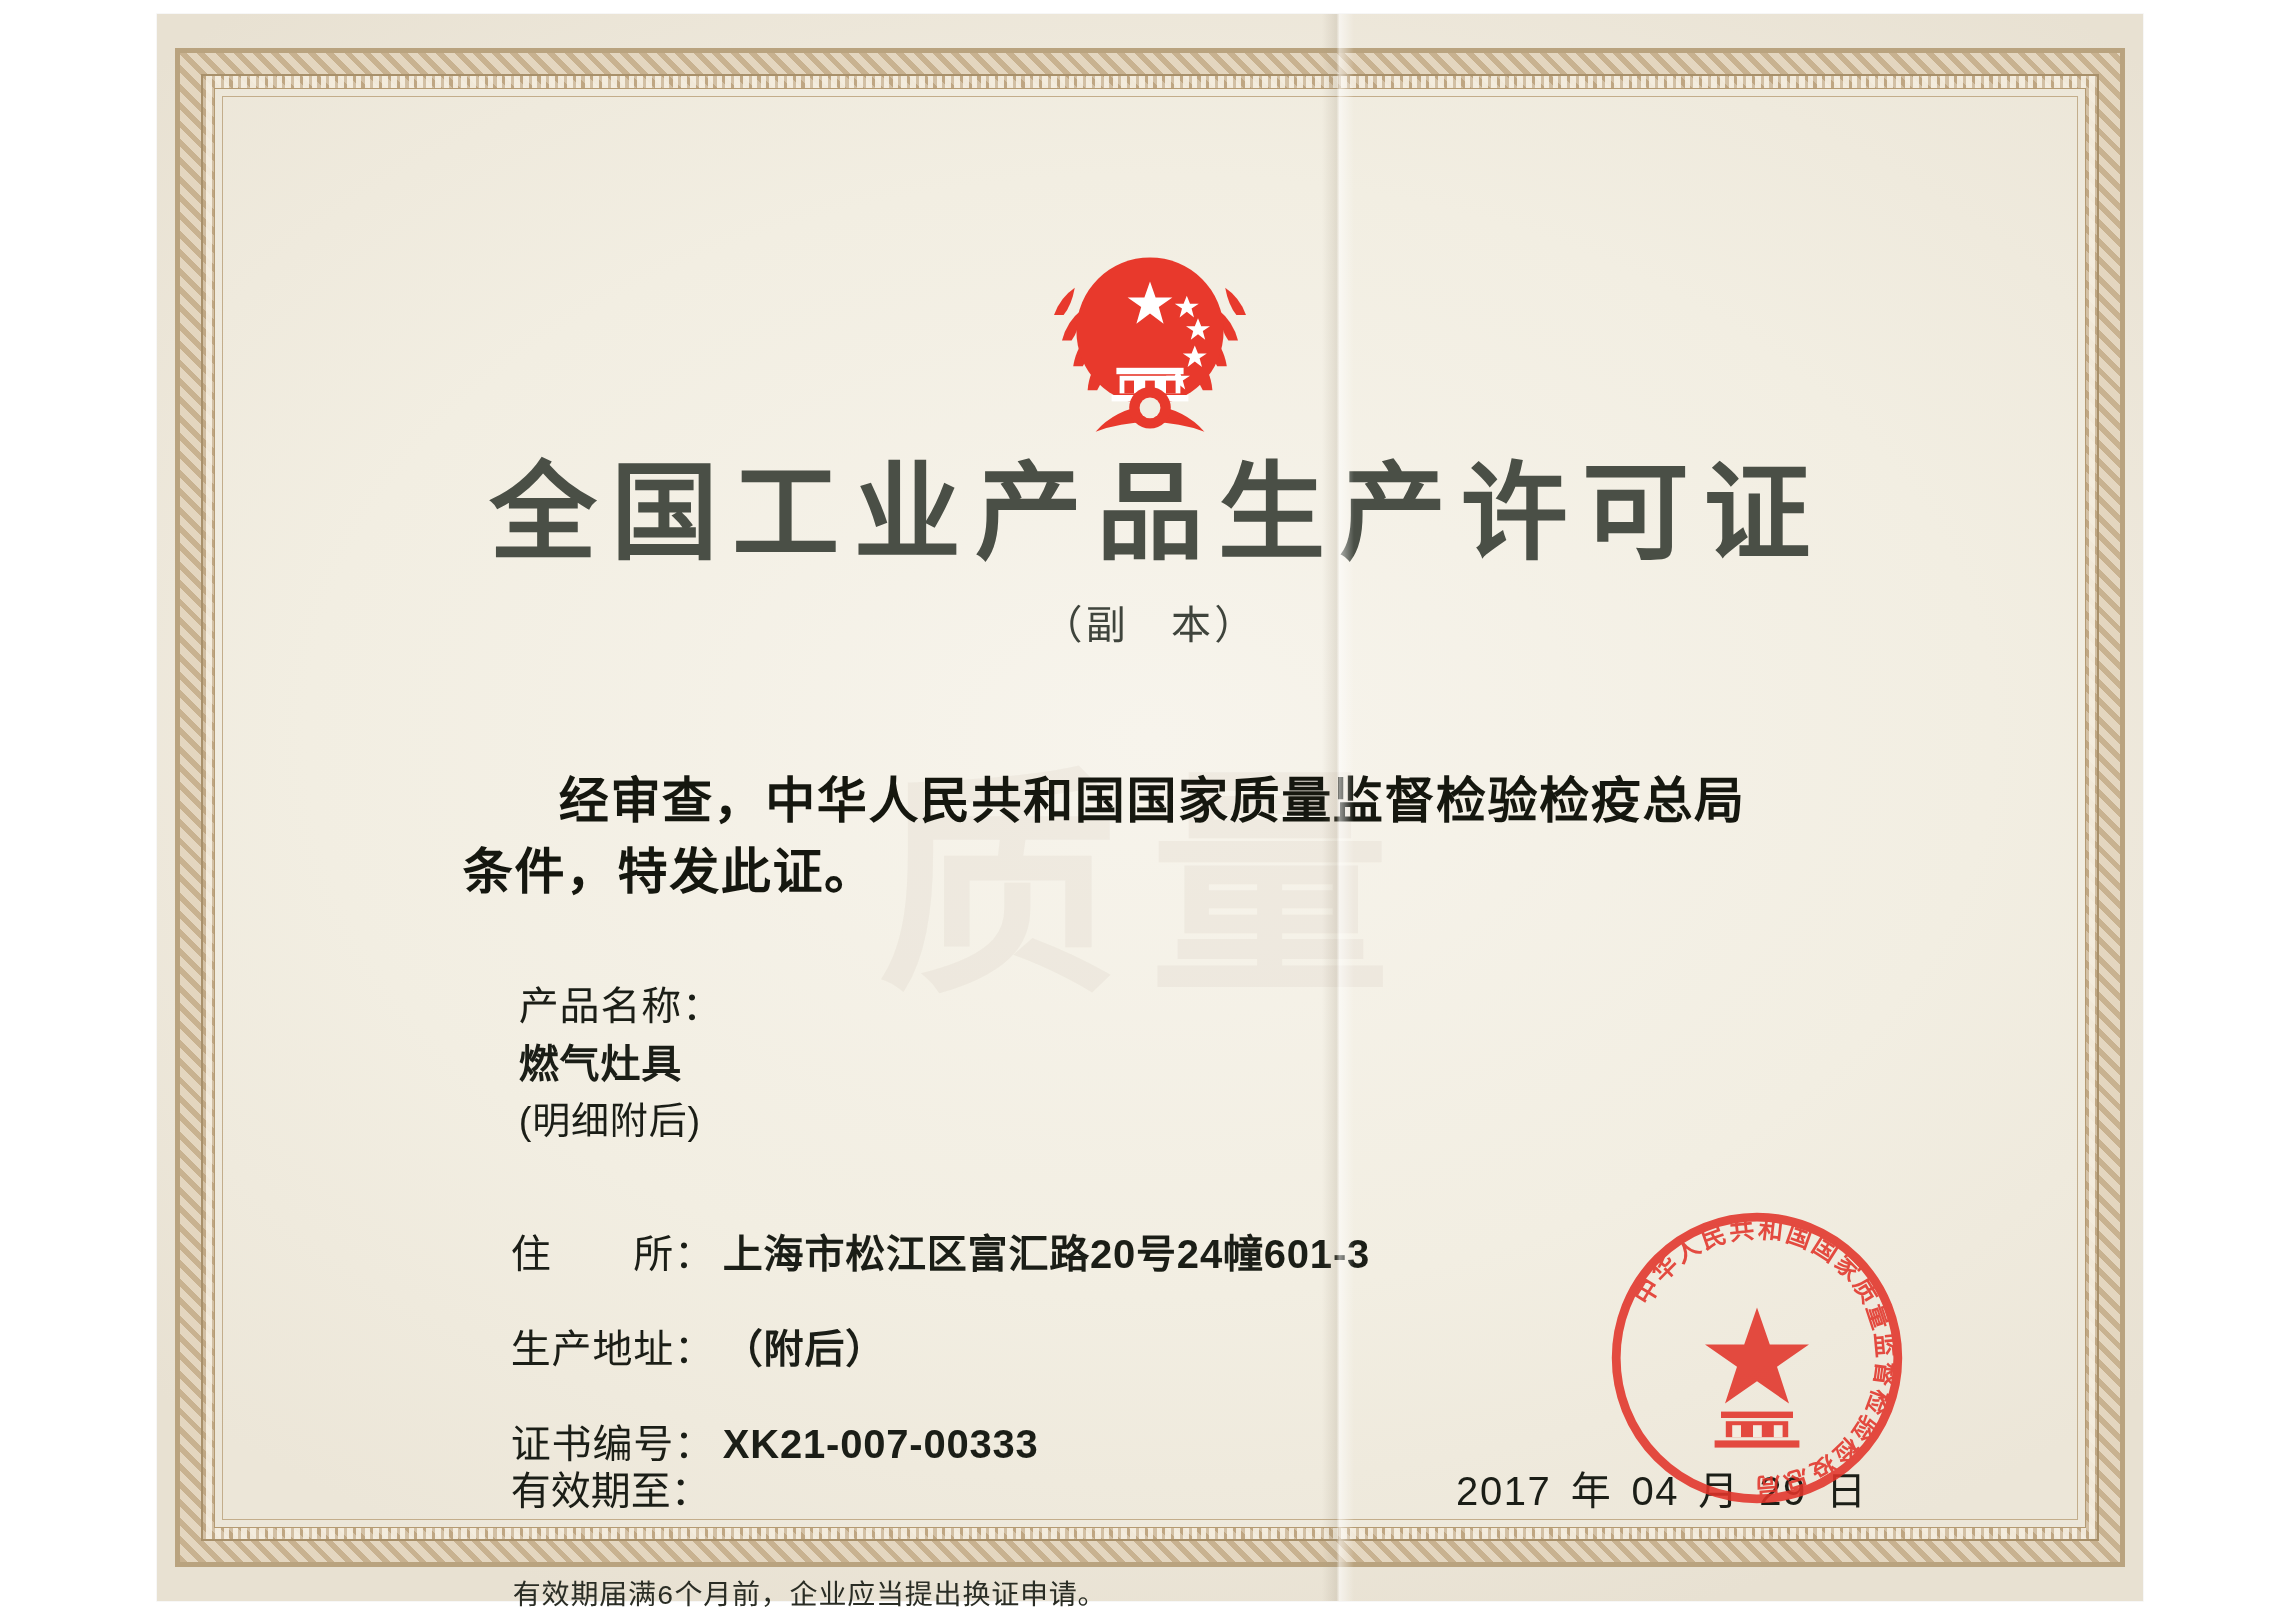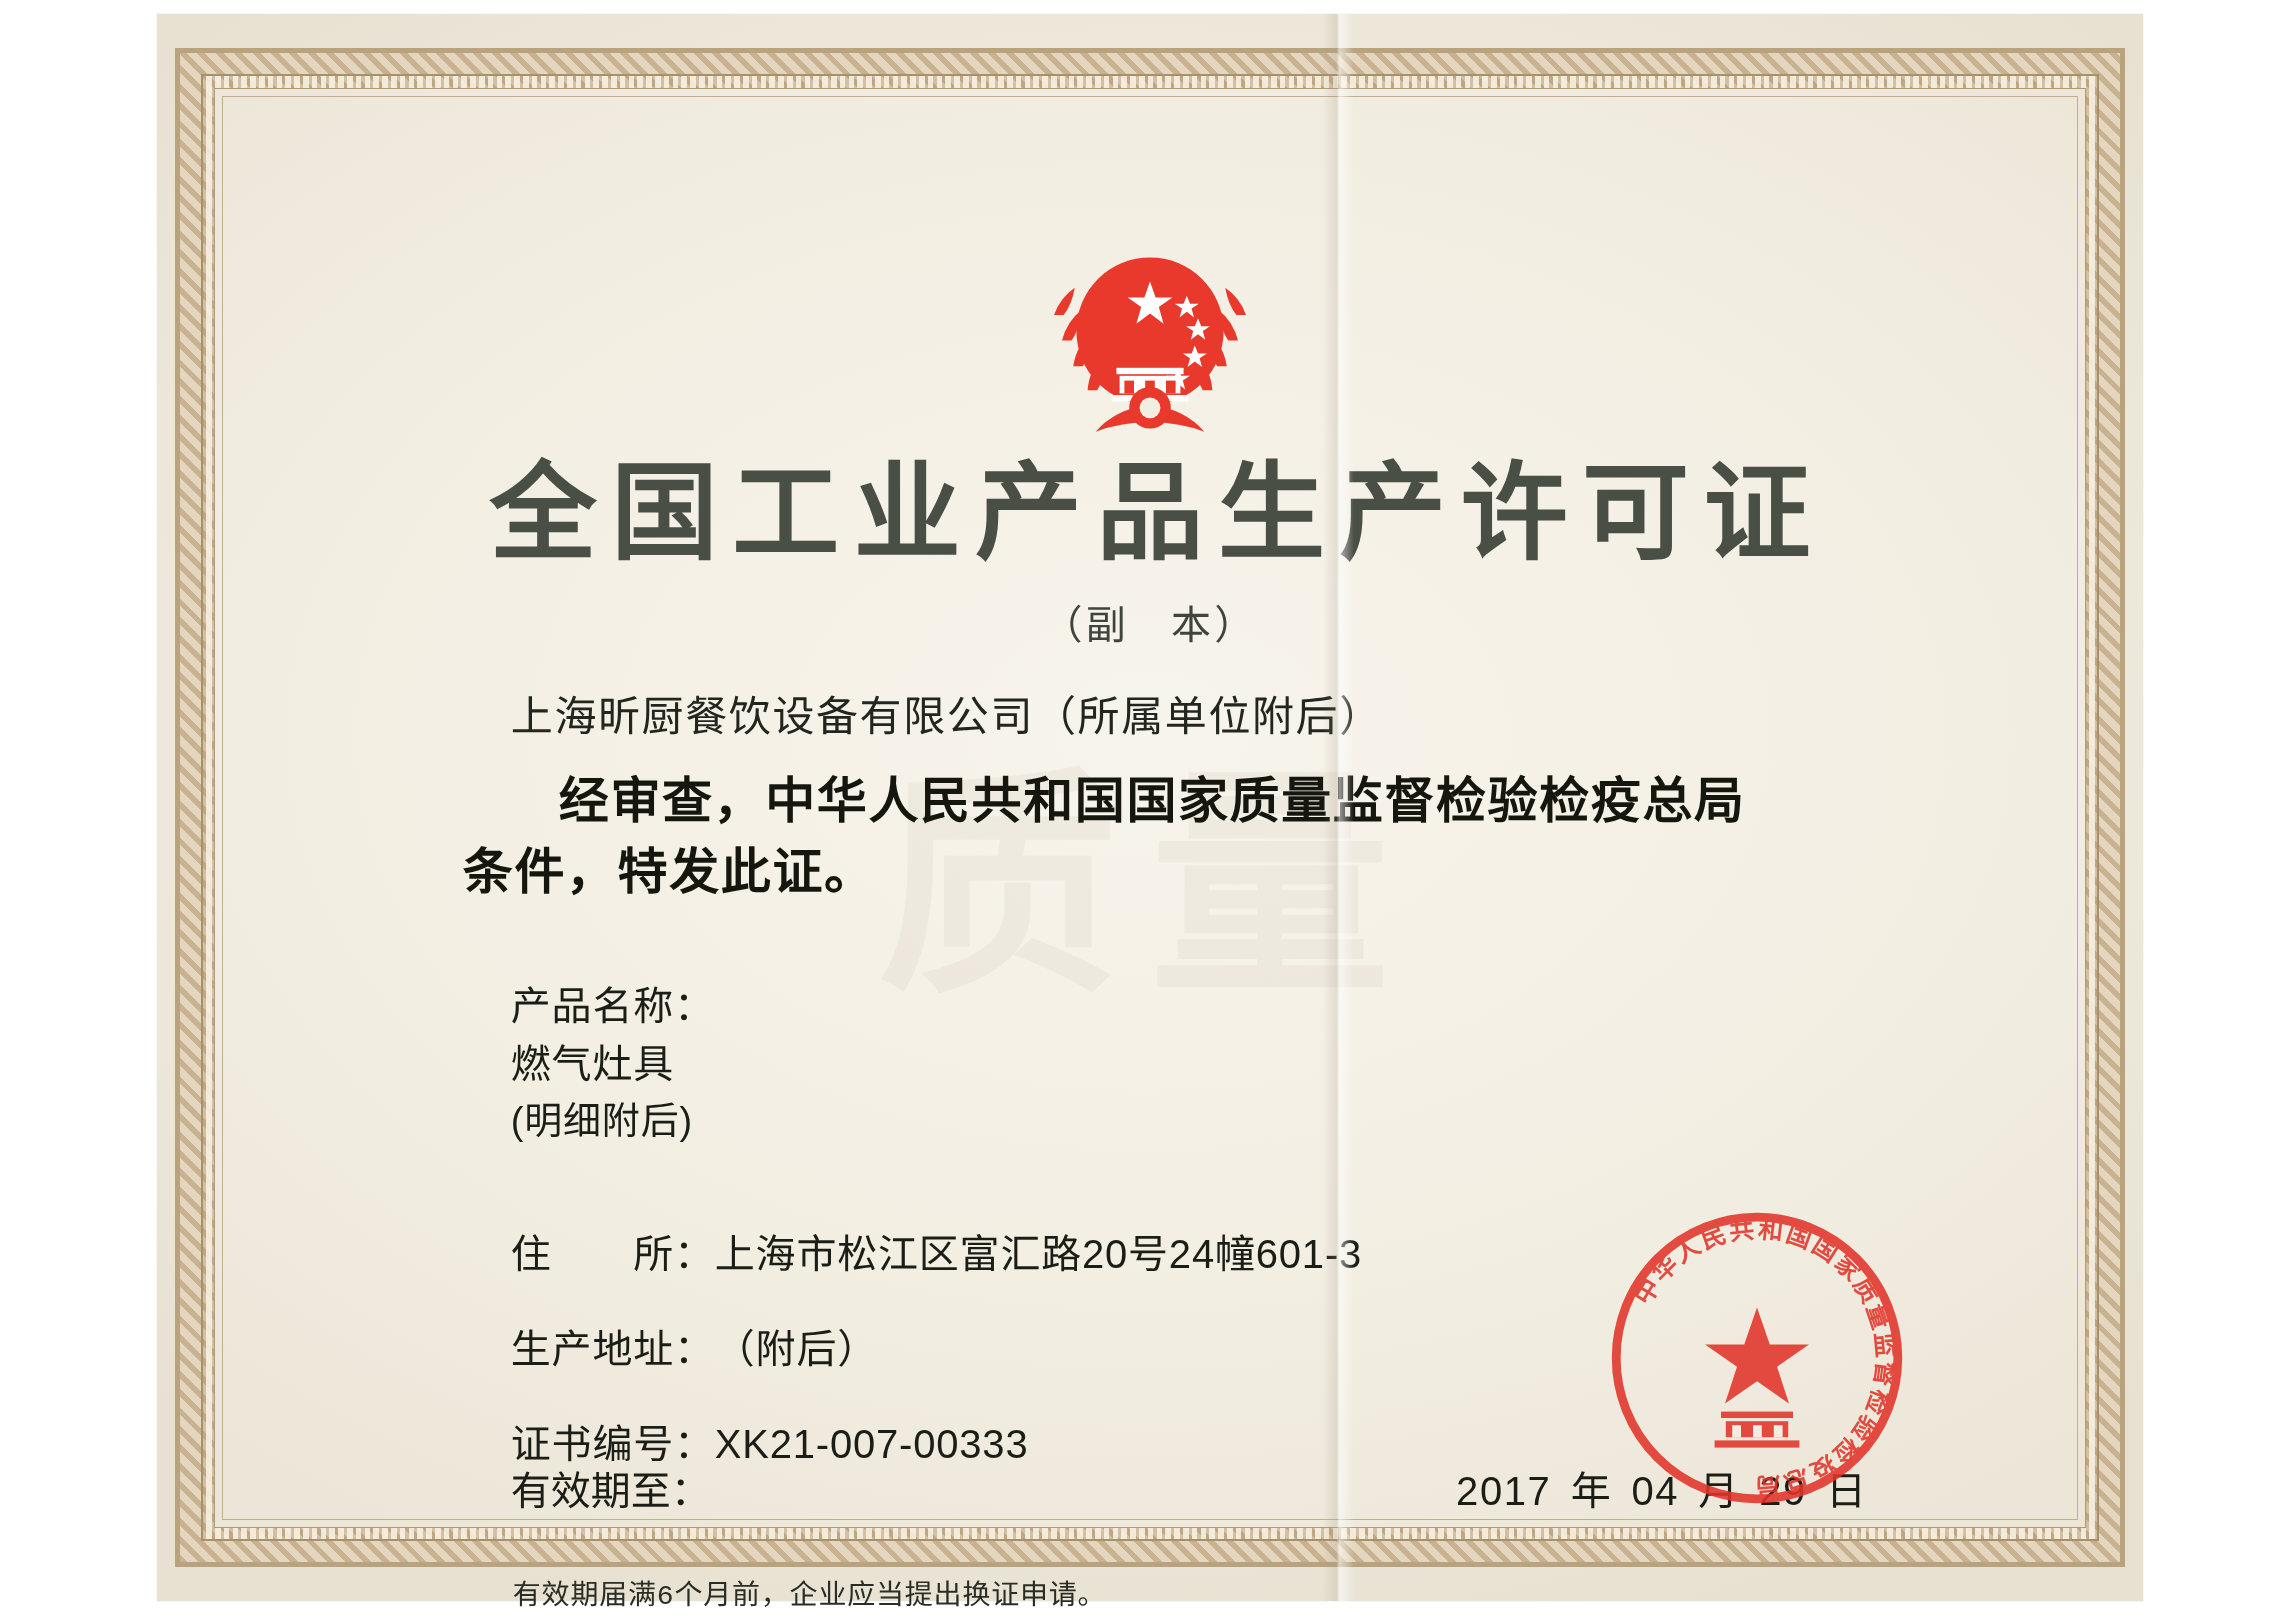--- a/index.html
+++ b/index.html
@@ -193,22 +193,23 @@
     align-items: baseline;
     margin-bottom: 37px;
     font-size: 40px;
     letter-spacing: 0.8px;
   }
   .field-label {
     white-space: nowrap;
     font-family: "Liberation Sans", sans-serif;
   }
   .field-value {
-    margin-left: 0;
-    font-family: "Liberation Sans", sans-serif;
+    margin-left: 8px;
+    font-family: "Liberation Sans", sans-serif;
+    font-weight: bold;
   }
   .field-note {
     font-size: 38px;
   }
 
   .row-product { margin-bottom: 77px; flex-direction: column; }
 
   
   .bottom-line {
     position: absolute;
@@ -308,21 +309,20 @@
                 </g>
               </svg>
             </div>
 
             <div class="title">全国工业产品生产许可证</div>
 
             <div class="subtitle">
               <span>（副</span><span class="gap"></span><span>本）</span>
             </div>
 
-            <div class="company">上海昕厨餐饮设备有限公司（所属单位附后）</div>
 
             <div class="body-text">
               <span class="indent"></span><span>经审查，中华人民共和国国家质量监督检验检疫总局</span><br>
               <span>条件，特发此证。</span>
             </div>
 
             <div class="fields">
 
               <div class="field-row row-product">
                 <span class="field-label">产品名称：</span>

